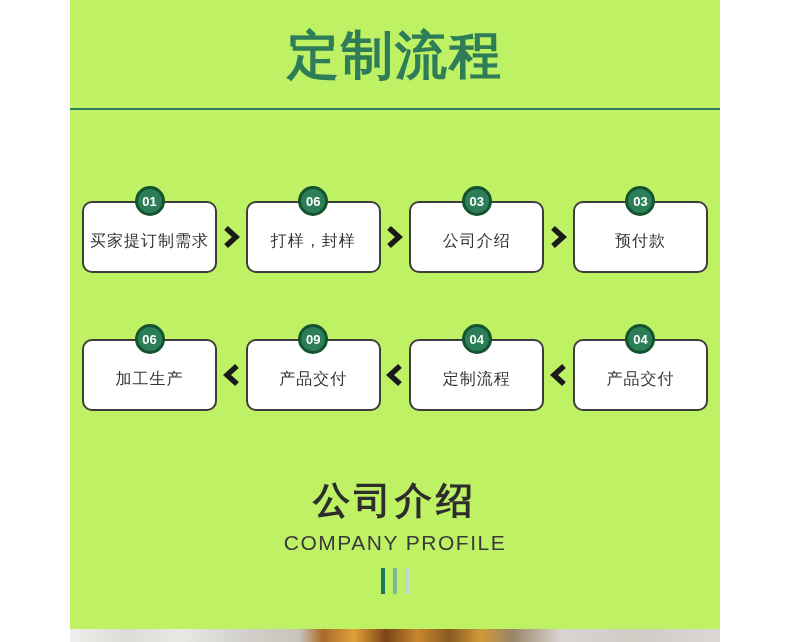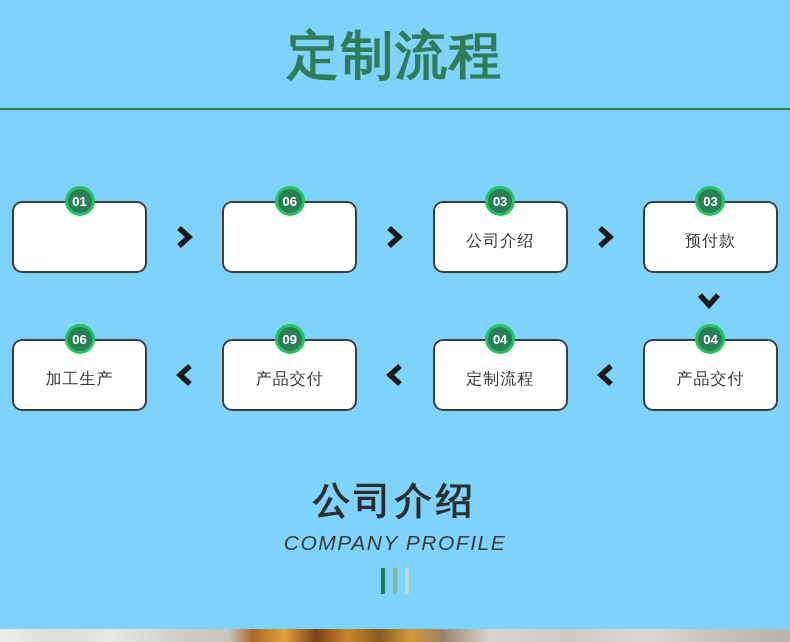--- a/index.html
+++ b/index.html
@@ -1,24 +1,24 @@
 <!DOCTYPE html>
 <html><head>
 <meta charset="utf-8">
 <style>
   * { box-sizing: border-box; margin: 0; padding: 0; }
   html, body { background: #ffffff; }
   body { font-family: "Liberation Sans", "DejaVu Sans", sans-serif; }
 
   .page {
     position: relative;
-    width: 790px;
+    width: 650px;
     height: 642px;
     margin: 0 auto;
-    background: #7dd3fc;
+    background: #bef264;
     overflow: hidden;
   }
 
   
   .sec-title {
     padding-top: 26px;
     text-align: center;
     font-size: 52px;
     font-weight: 700;
     letter-spacing: 2px;
@@ -77,21 +77,21 @@
   }
   .step-badge {
     position: absolute;
     top: -17px;
     left: 50%;
     transform: translateX(-50%);
     width: 30px;
     height: 30px;
     border-radius: 50%;
     background: #2b7e57;
-    border: 3px solid #22c55e;
+    border: 3px solid #14532d;
     color: #ffffff;
     font-size: 13px;
     font-weight: 700;
     display: flex;
     align-items: center;
     justify-content: center;
   }
 
   .flow-arrow {
     width: 26px;
@@ -117,21 +117,20 @@
     font-weight: 700;
     letter-spacing: 4px;
     color: #2d2d2d;
     line-height: 1.08;
   }
   .company-subtitle {
     margin-top: 10px;
     font-size: 21px;
     letter-spacing: 1.5px;
     color: #3a3a3a;
-    font-style: italic;
   }
   .accent-bars {
     margin-top: 13px;
     display: flex;
     justify-content: center;
     gap: 8px;
     height: 26px;
   }
   .accent-bars span { display: block; width: 4px; height: 26px; }
   .bar-dark   { background: #1e7a55; }
@@ -163,30 +162,32 @@
     <span class="divider-line"></span>
     <span class="divider-line"></span>
   </div>
 
   <div class="flow">
 
     <div class="flow-row">
 
       <div class="step-card">
         <span class="step-badge">01</span>
+        <span class="step-label">买家提订制需求</span>
       </div>
 
       <span class="flow-arrow">
         <svg width="17" height="24" viewBox="0 0 17 24">
             <path d="M3 3 L13 12 L3 21" fill="none" stroke="#1a1a1a" stroke-width="5.5" stroke-linejoin="miter"></path>
           </svg>
       </span>
 
       <div class="step-card">
         <span class="step-badge">06</span>
+        <span class="step-label">打样，封样</span>
       </div>
 
       <span class="flow-arrow">
         <svg width="17" height="24" viewBox="0 0 17 24">
             <path d="M3 3 L13 12 L3 21" fill="none" stroke="#1a1a1a" stroke-width="5.5" stroke-linejoin="miter"></path>
           </svg>
       </span>
 
       <div class="step-card">
         <span class="step-badge">03</span>

